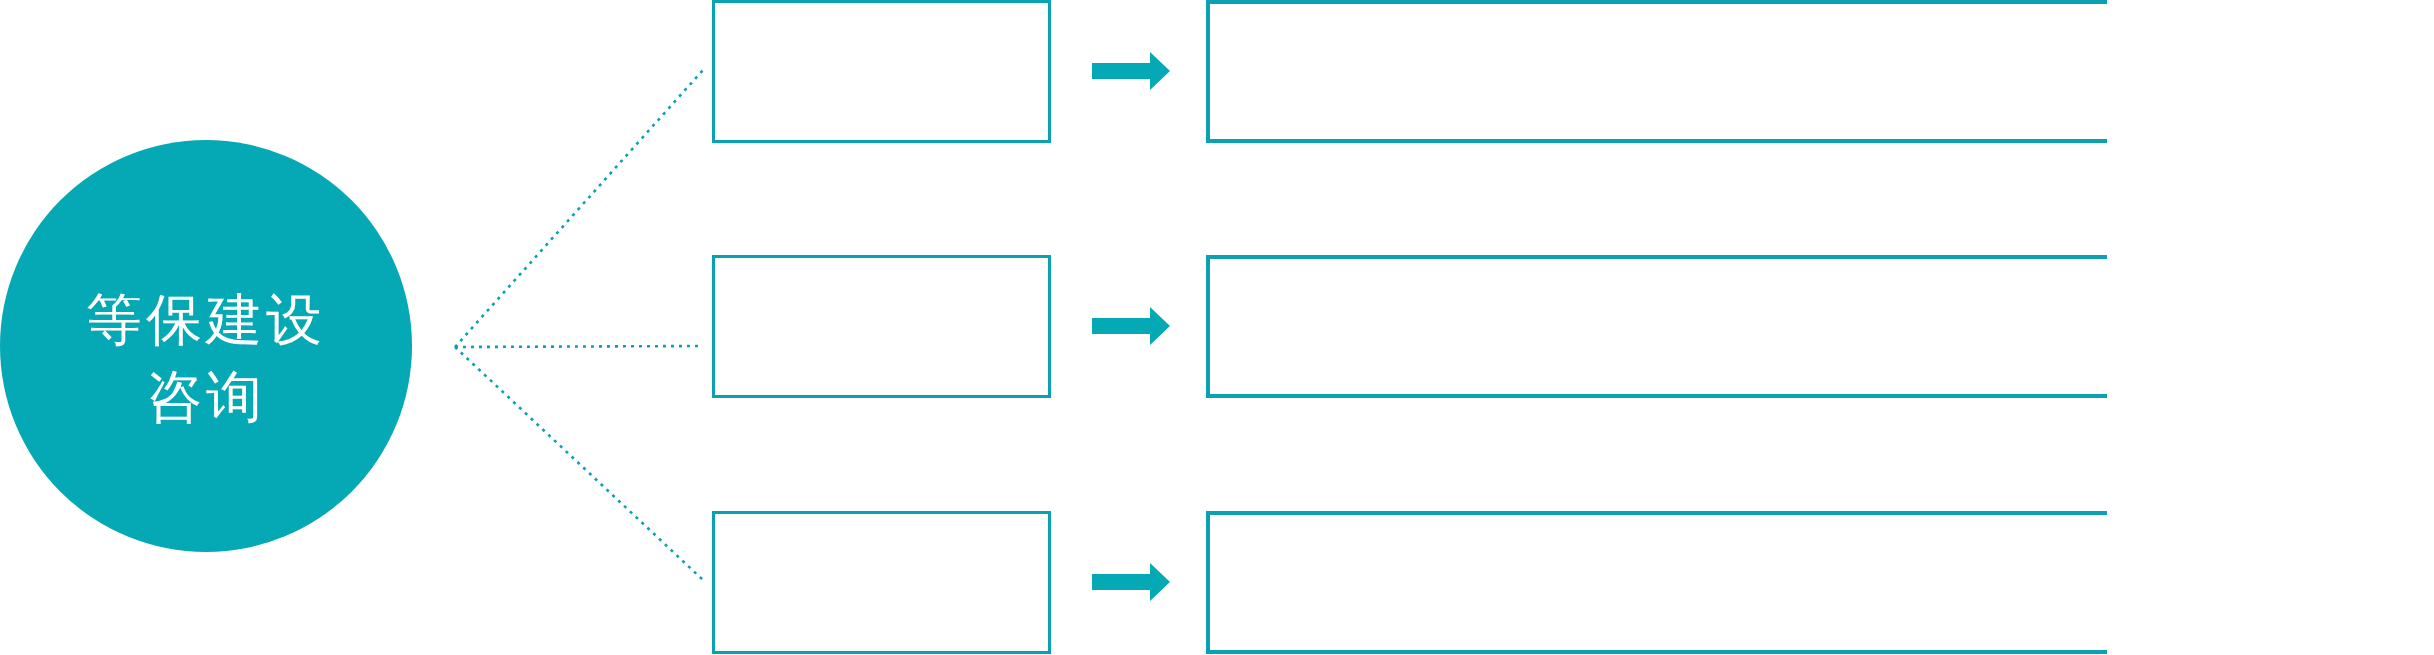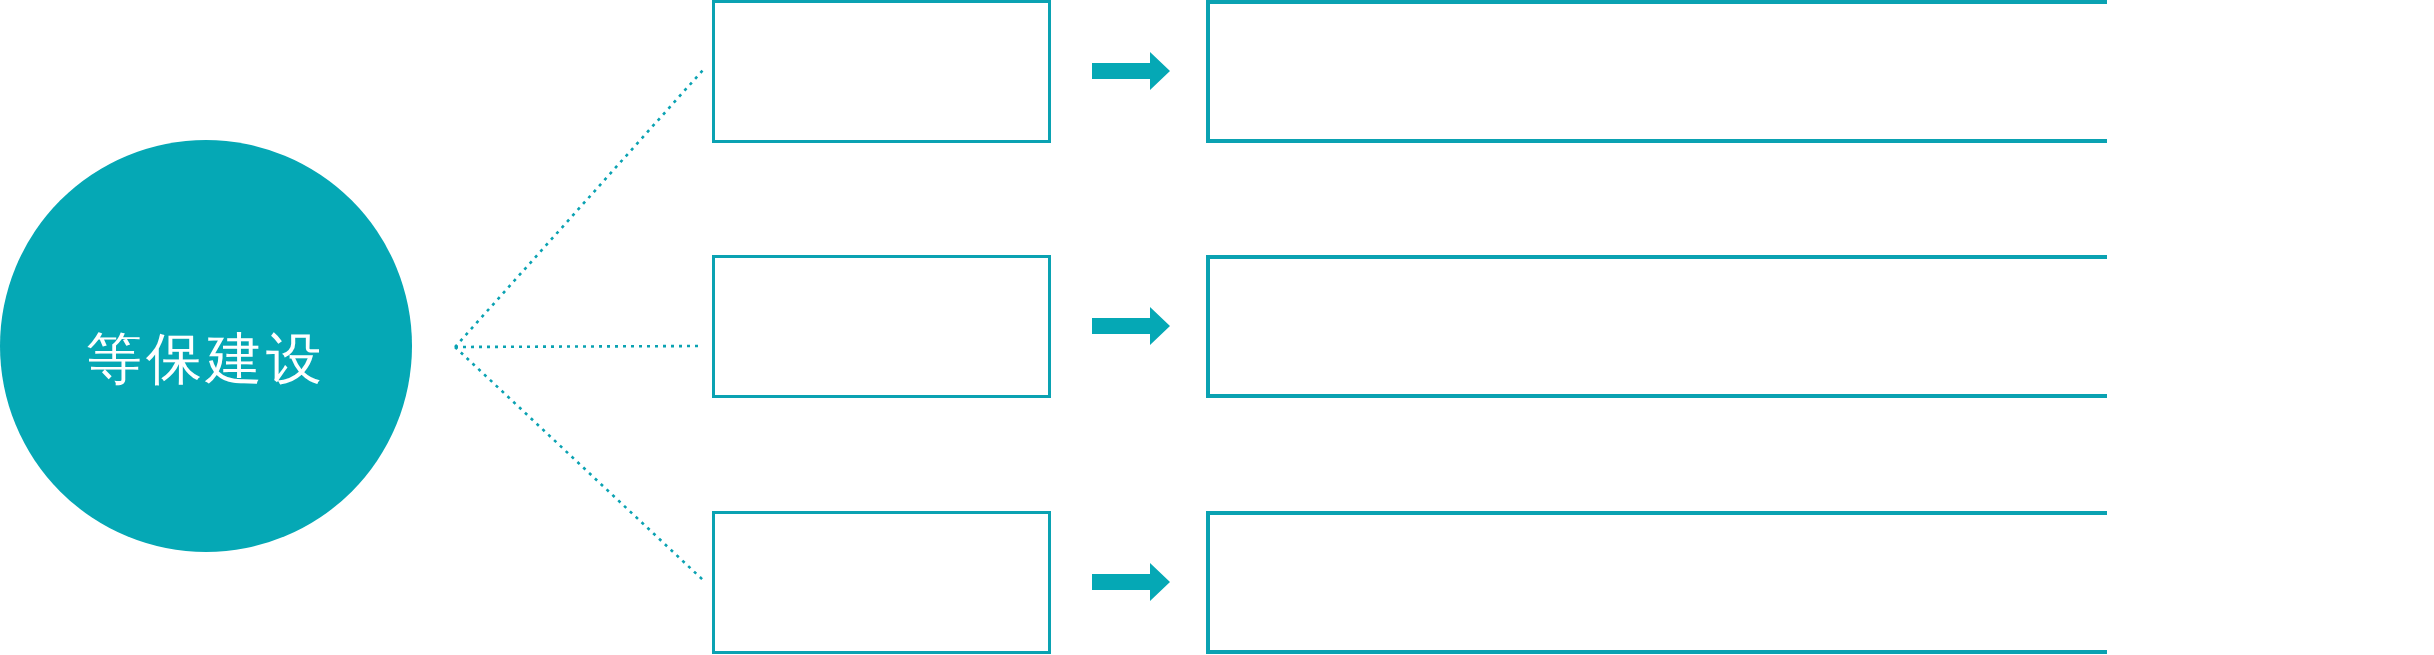--- a/index.html
+++ b/index.html
@@ -97,20 +97,21 @@
 
   <svg class="connector-layer" viewBox="0 0 2434 655" xmlns="http://www.w3.org/2000/svg">
     <line class="connector" x1="455" y1="347" x2="703" y2="70"></line>
     <line class="connector" x1="455" y1="347" x2="703" y2="346"></line>
     <line class="connector" x1="455" y1="347" x2="703" y2="580"></line>
   </svg>
 
   <div class="hub">
     <div class="hub-text">
       <span>等保建设</span>
+      <span>咨询</span>
     </div>
   </div>
 
   <div class="row row-1">
     <div class="small-box"></div>
     <svg class="arrow" viewBox="0 0 78 38" xmlns="http://www.w3.org/2000/svg">
       <polygon points="0,11 58,11 58,0 78,19 58,38 58,27 0,27"></polygon>
     </svg>
     <div class="large-box"></div>
   </div>

